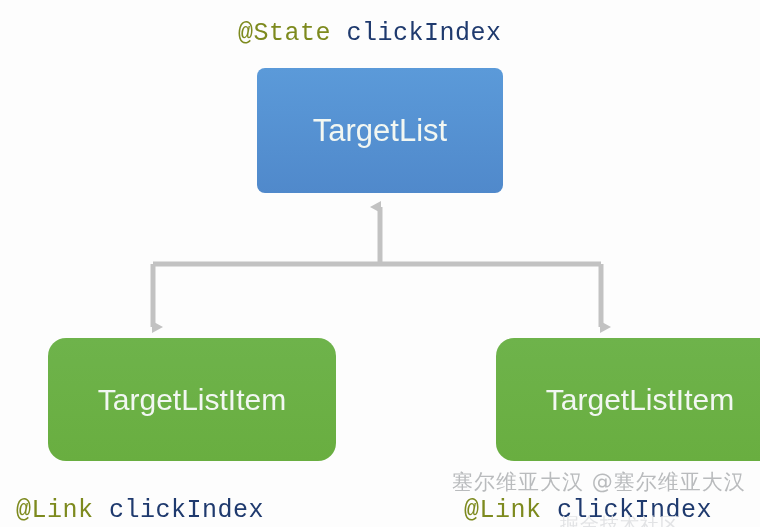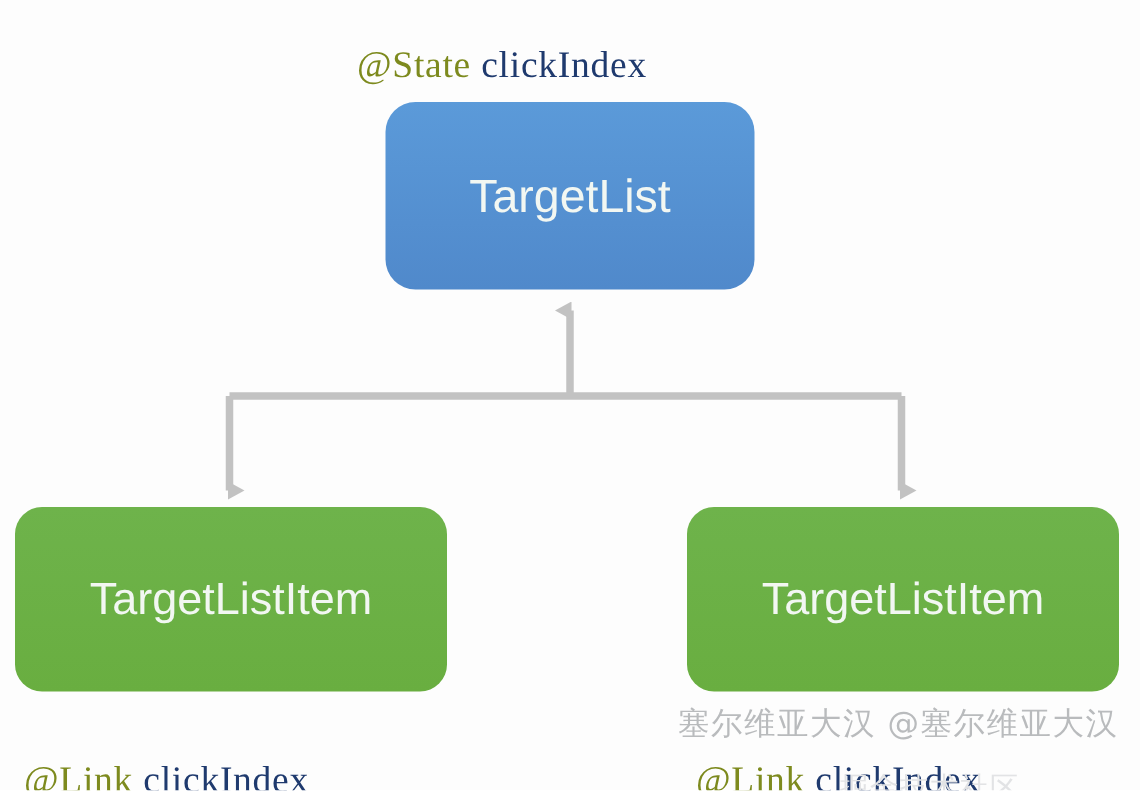--- a/index.html
+++ b/index.html
@@ -12,58 +12,58 @@
     width: 760px;
     height: 527px;
     background: #fdfdfd;
     overflow: hidden;
     font-family: "Liberation Sans", sans-serif;
   }
 
   
   .code-label {
     position: absolute;
-    font-family: Liberation Serif, serif;
+    font-family: Liberation Mono, monospace;
     font-size: 25px;
     letter-spacing: 0.5px;
     white-space: nowrap;
     line-height: 1;
-    margin-top: 10px;
   }
   .code-label .kw   { color: #7d8a1e; }
   .code-label .ident{ color: #1f3a6e; }
 
   #state-label { left: 238px; top: 21px; }
   #link-label-left  { left: 16px;  top: 498px; }
   #link-label-right { left: 464px; top: 498px; }
 
   
   .node {
     position: absolute;
     display: flex;
     align-items: center;
     justify-content: center;
-    border-radius: 20px;
+    border-radius: 8px;
     color: #f2f7f2;
     font-family: "Liberation Sans", sans-serif;
     font-weight: 400;
     box-sizing: border-box;
     z-index: 3;
   }
   #node-targetlist {
     left: 257px;  top: 68px;
     width: 246px; height: 125px;
     background: linear-gradient(180deg, #5b9ad9 0%, #5089cb 100%);
     font-size: 31px;
   }
   .node-item {
     width: 288px; height: 123px;
     background: linear-gradient(180deg, #6eb34b 0%, #69ae40 100%);
     font-size: 30px;
     border-radius: 18px;
+    margin-left: 38px;
   }
   #node-item-left  { left: 10px;  top: 338px; }
   #node-item-right { left: 458px; top: 338px; }
 
   
   #connectors {
     position: absolute;
     left: 0; top: 0;
     width: 760px; height: 527px;
     z-index: 1;

